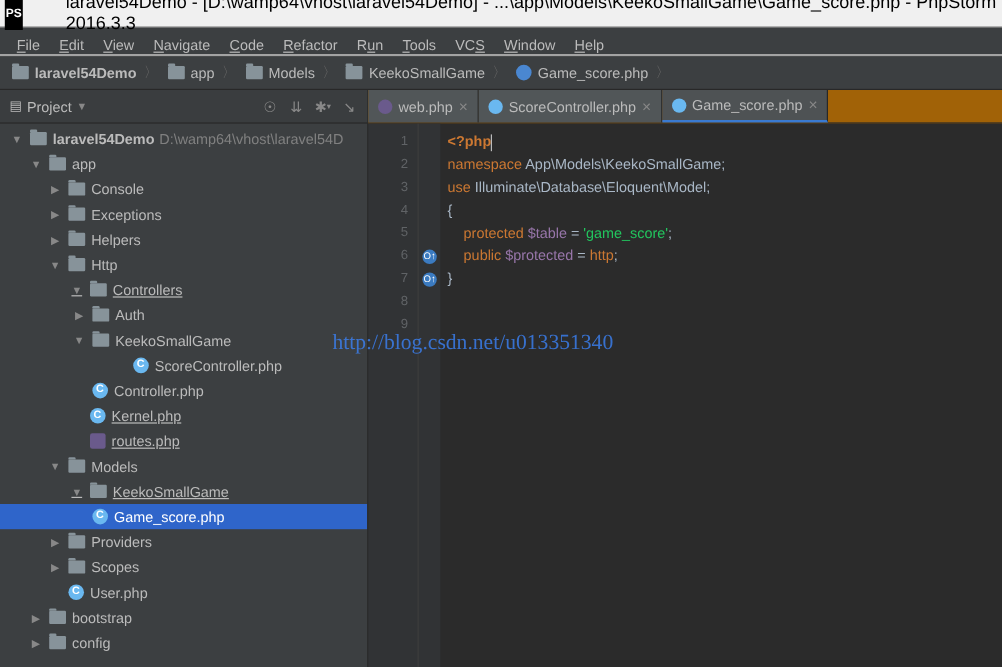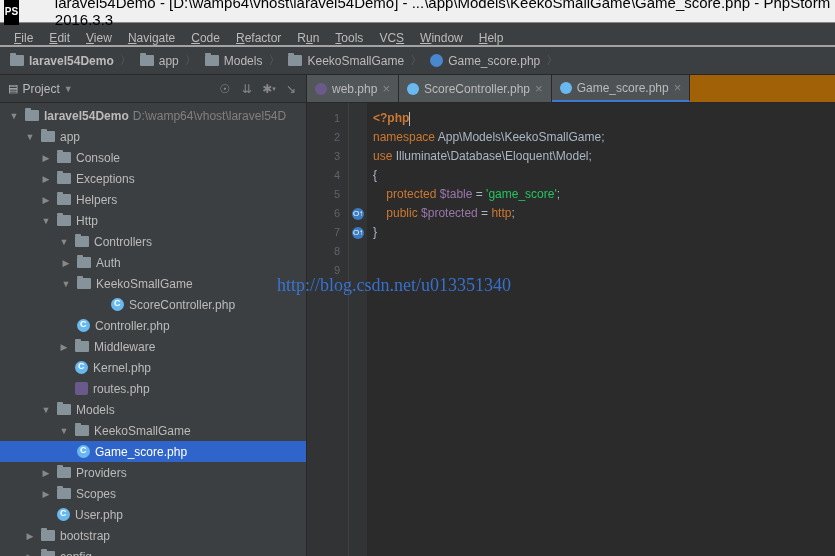--- a/index.html
+++ b/index.html
@@ -48,21 +48,21 @@
     .tree-icon.php::after { content: "C"; position: absolute; color: #fff; font-size: 9px; font-weight: bold; left: 3px; top: 0; }
     .tree-icon.routes { width: 13px; height: 13px; background: #6a5a8c; border-radius: 2px; }
     .tree-label { color: #bbb; }
     .tree-row.selected .tree-label { color: #fff; }
     .root-label { font-weight: bold; }
     .root-path { color: #808080; margin-left: 4px; font-weight: normal; }
     
     .indent-0 { padding-left: 8px; }
     .indent-1 { padding-left: 24px; }
     .indent-2 { padding-left: 40px; }
-    .indent-3 { padding-left: 58px; }
+    .indent-3 { padding-left: 58px; text-decoration: underline; }
     .indent-4 { padding-left: 60px; }
     .indent-5 { padding-left: 94px; }
     
     
     .editor-area { flex: 1; display: flex; flex-direction: column; background: #2b2b2b; }
     .tabs { height: 28px; display: flex; background: #a16207; border-bottom: 1px solid #282828; }
     .tab { display: flex; align-items: center; padding: 0 8px; gap: 5px; border-right: 1px solid #282828; cursor: pointer; background: #515658; font-size: 12px; }
     .tab.active { background: #4e5254; border-bottom: 2px solid #3a7ad1; }
     .tab .close { color: #888; font-size: 13px; }
     .tab-icon { width: 12px; height: 12px; border-radius: 50%; background: #6a5a8c; font-size: 8px; color: #bbb; display: flex; align-items: center; justify-content: center; }
@@ -204,25 +204,20 @@
           <span class="arrow"></span>
           <span class="tree-icon php"></span>
           <span class="tree-label">ScoreController.php</span>
         </div>
       <div class="tree-row indent-4">
           <span class="arrow"></span>
           <span class="tree-icon php"></span>
           <span class="tree-label">Controller.php</span>
         </div>
       <div class="tree-row indent-3">
-          <span class="arrow closed"></span>
-          <span class="tree-icon folder"></span>
-          <span class="tree-label">Middleware</span>
-        </div>
-      <div class="tree-row indent-3">
           <span class="arrow"></span>
           <span class="tree-icon php"></span>
           <span class="tree-label">Kernel.php</span>
         </div>
       <div class="tree-row indent-3">
           <span class="arrow"></span>
           <span class="tree-icon routes"></span>
           <span class="tree-label">routes.php</span>
         </div>
       <div class="tree-row indent-2">

